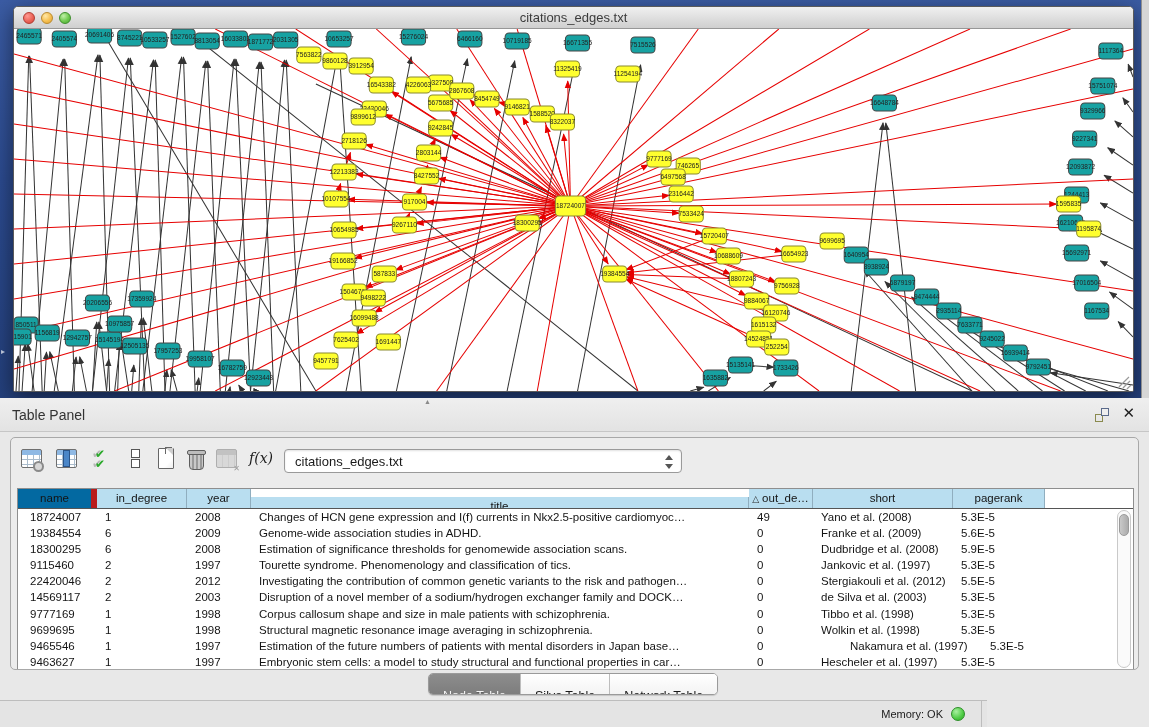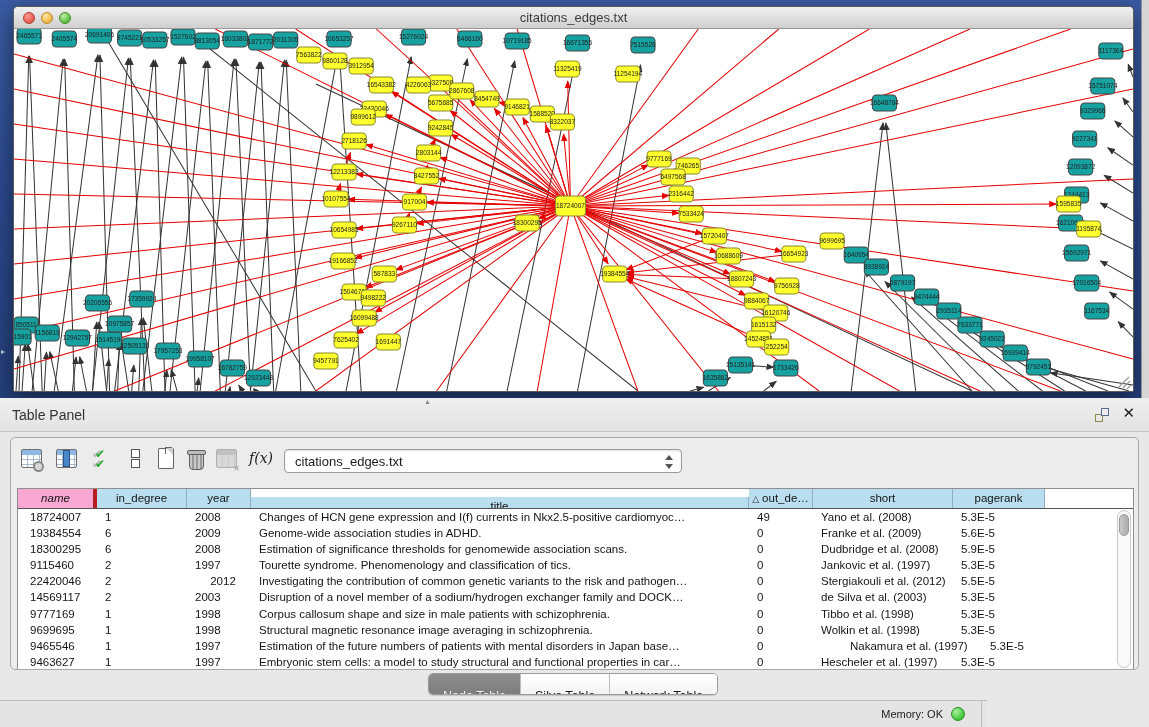--- a/index.html
+++ b/index.html
@@ -89,21 +89,21 @@
       border-left:4px solid transparent; border-right:4px solid transparent; border-bottom:5px solid #555; }
   .stepper .down { position:absolute; left:1px; bottom:1px; width:0; height:0;
       border-left:4px solid transparent; border-right:4px solid transparent; border-top:5px solid #555; }
 
   
   .tablewrap { position:absolute; left:6px; top:50px; width:1117px; height:181px; background:#fff;
                border:1px solid #8e8e8e; border-bottom:none; }
   .thead { display:flex; height:20px; border-bottom:1px solid #555; background:#fff; }
   .th { flex:none; font-size:11.5px; color:#141414; text-align:center; line-height:19px;
         background:#b9def0; border-right:1px solid #90aebf; overflow:hidden; white-space:nowrap; }
-  .th.namecol { background:#f9a8d4; border-right:4px solid #b91c1c;font-style:italic; }
+  .th.namecol { background:#0369a1; border-right:6px solid #b91c1c; }
   .th .sortmark { font-size:9px; margin-right:3px; color:#2a2a2a; }
   .tbody { position:relative; }
   .trow { display:flex; height:16.1px; }
   .td { flex:none; font-size:11.5px; color:#141414; line-height:16px; white-space:nowrap;
         overflow:hidden; padding-left:8px; }
   .td.namecol { padding-left:12px; }
   .vscroll { position:absolute; right:7px; top:72px; width:14px; height:158px;
              background:#fafafa; border:1px solid #c9c9c9; border-radius:7px; }
   .vthumb { position:absolute; left:1px; top:3px; width:10px; height:22px; border-radius:5px;
             background:linear-gradient(90deg,#c9c9c9,#ababab); border:1px solid #9a9a9a; }
@@ -819,21 +819,21 @@
           <div class="td" style="width: 90px;">2</div>
           <div class="td" style="width: 64px;">1997</div>
           <div class="td" style="width: 498px;">Tourette syndrome. Phenomenology and classification of tics.</div>
           <div class="td" style="width: 64px;">0</div>
           <div class="td" style="width: 140px;">Jankovic et al. (1997)</div>
           <div class="td" style="width: 92px;">5.3E-5</div>
         </div>
         <div class="trow">
           <div class="td namecol" style="width: 79px;">22420046</div>
           <div class="td" style="width: 90px;">2</div>
-          <div class="td" style="width: 64px; text-align: center;">2012</div>
+          <div class="td" style="width: 64px;">2012</div>
           <div class="td" style="width: 498px;">Investigating the contribution of common genetic variants to the risk and pathogen…</div>
           <div class="td" style="width: 64px;">0</div>
           <div class="td" style="width: 140px;">Stergiakouli et al. (2012)</div>
           <div class="td" style="width: 92px;">5.5E-5</div>
         </div>
         <div class="trow">
           <div class="td namecol" style="width: 79px;">14569117</div>
           <div class="td" style="width: 90px;">2</div>
           <div class="td" style="width: 64px;">2003</div>
           <div class="td" style="width: 498px;">Disruption of a novel member of a sodium/hydrogen exchanger family and DOCK…</div>

